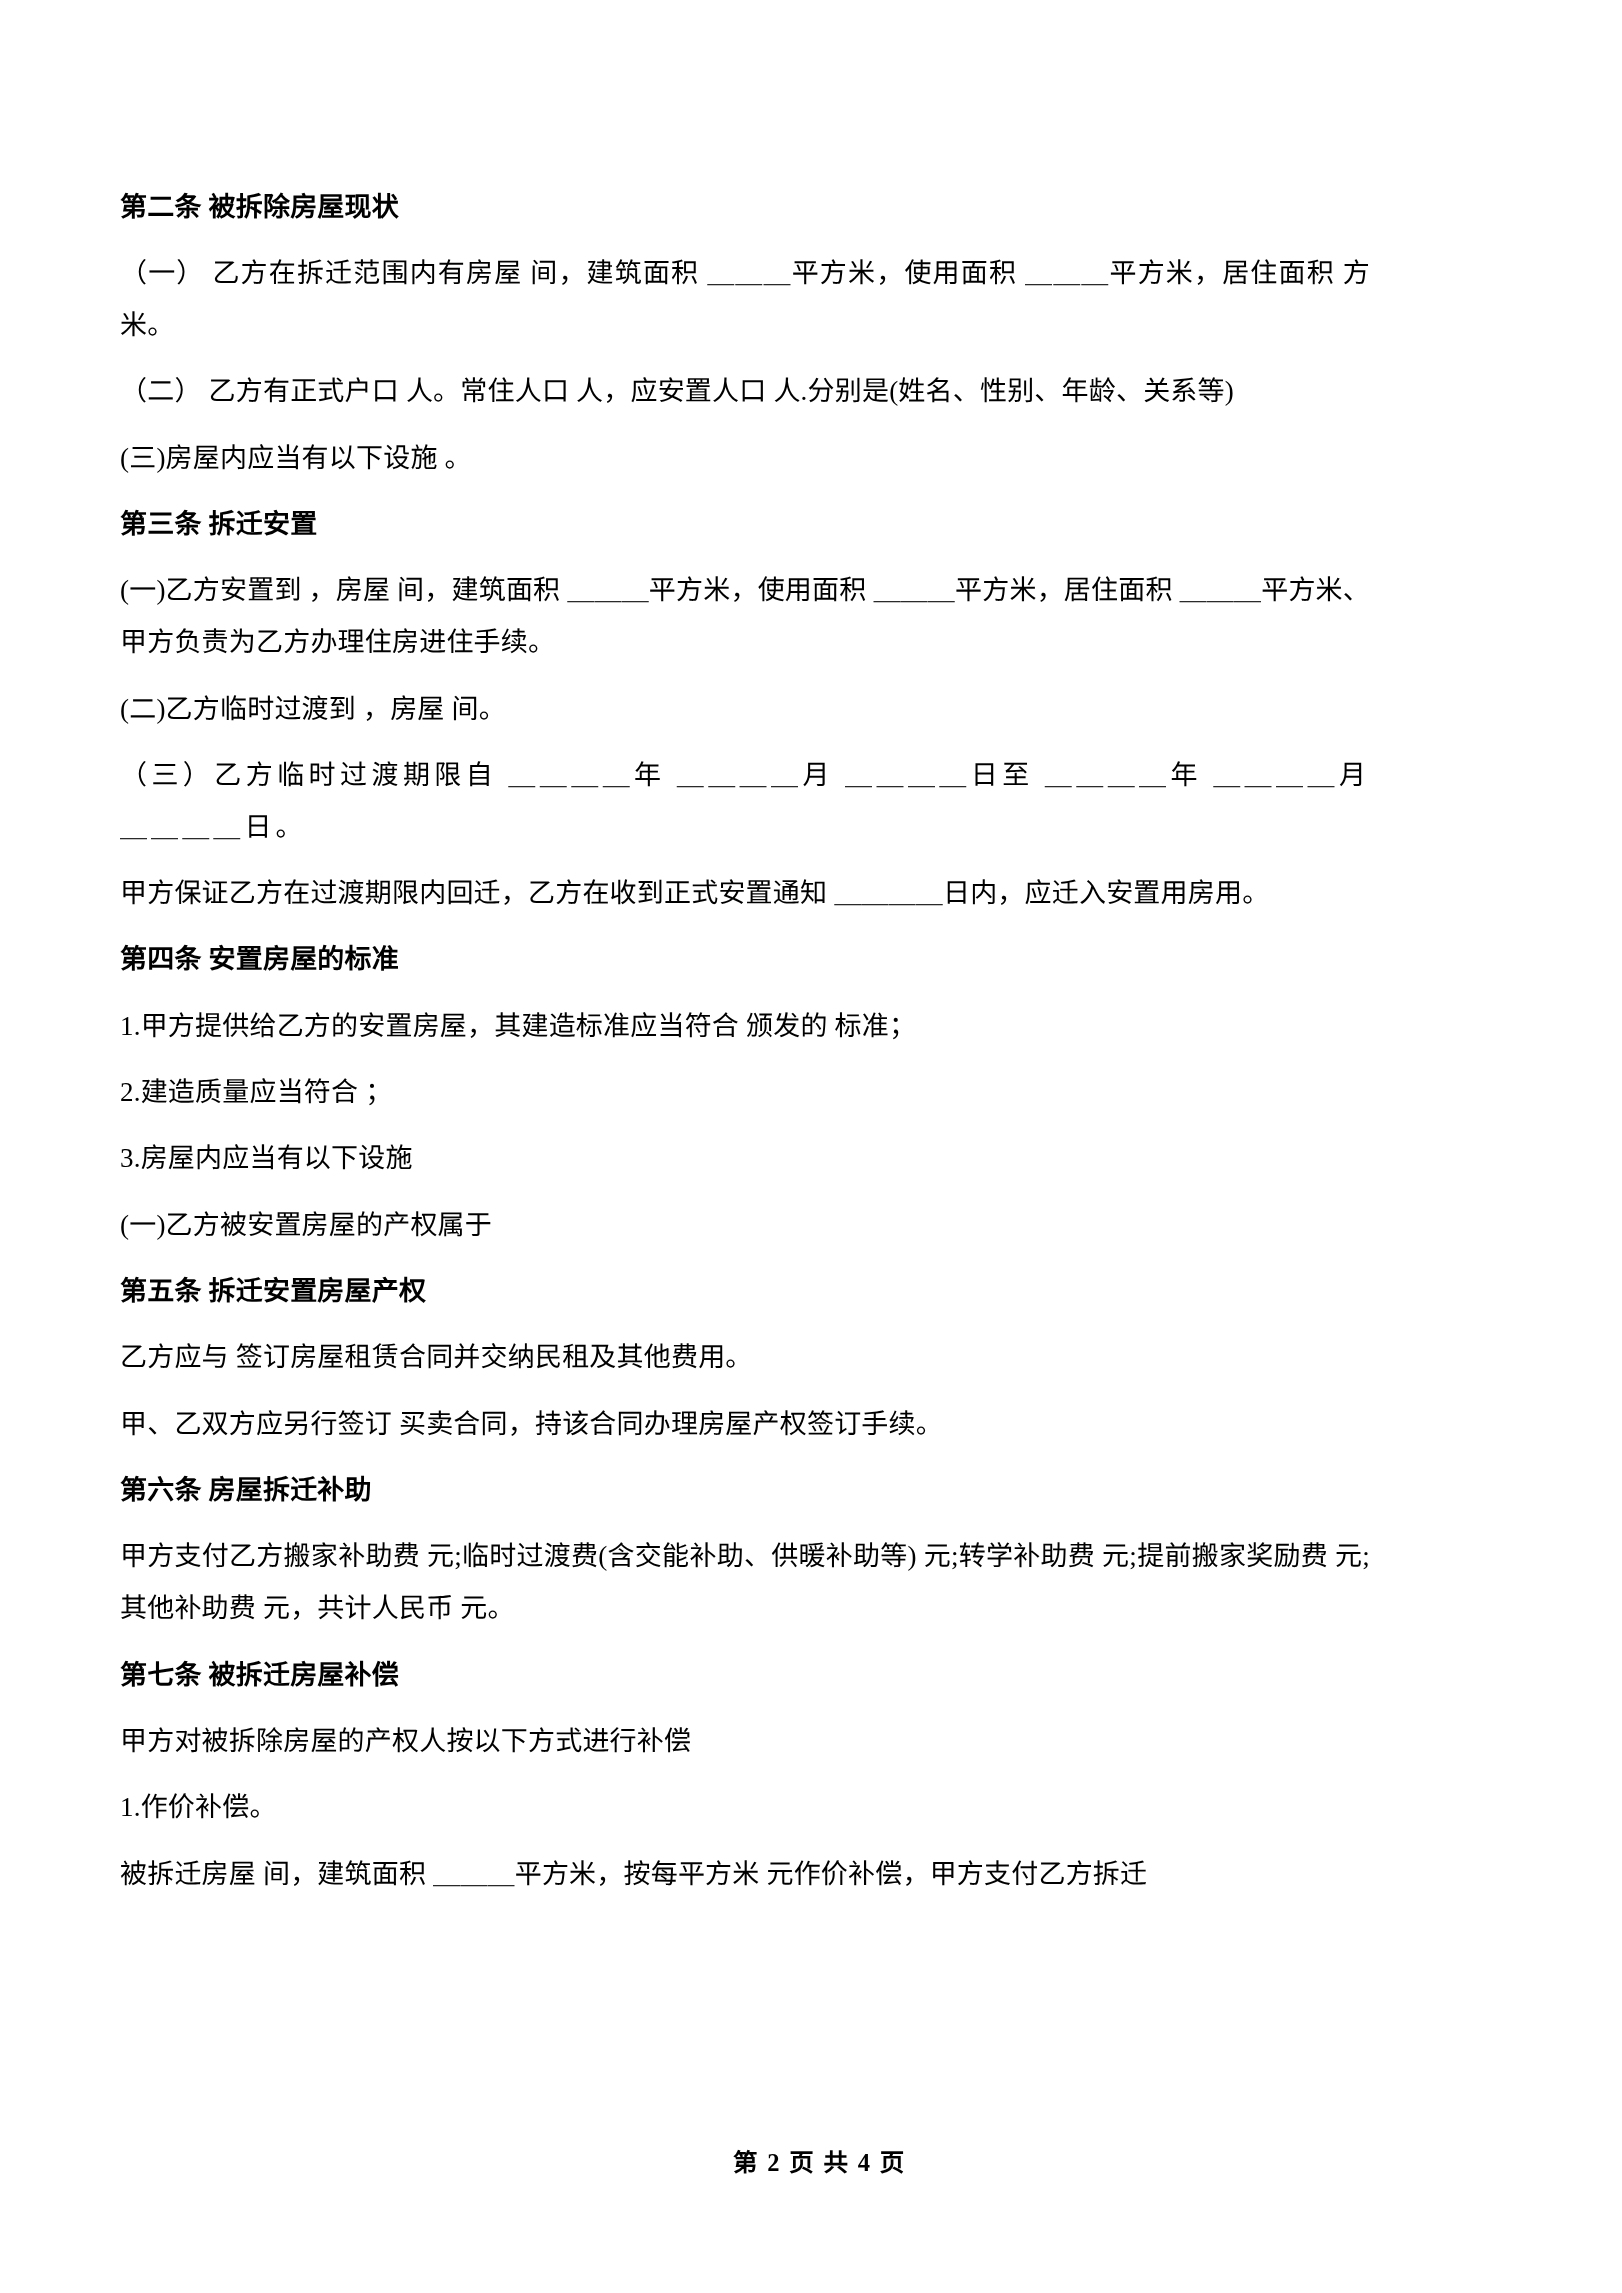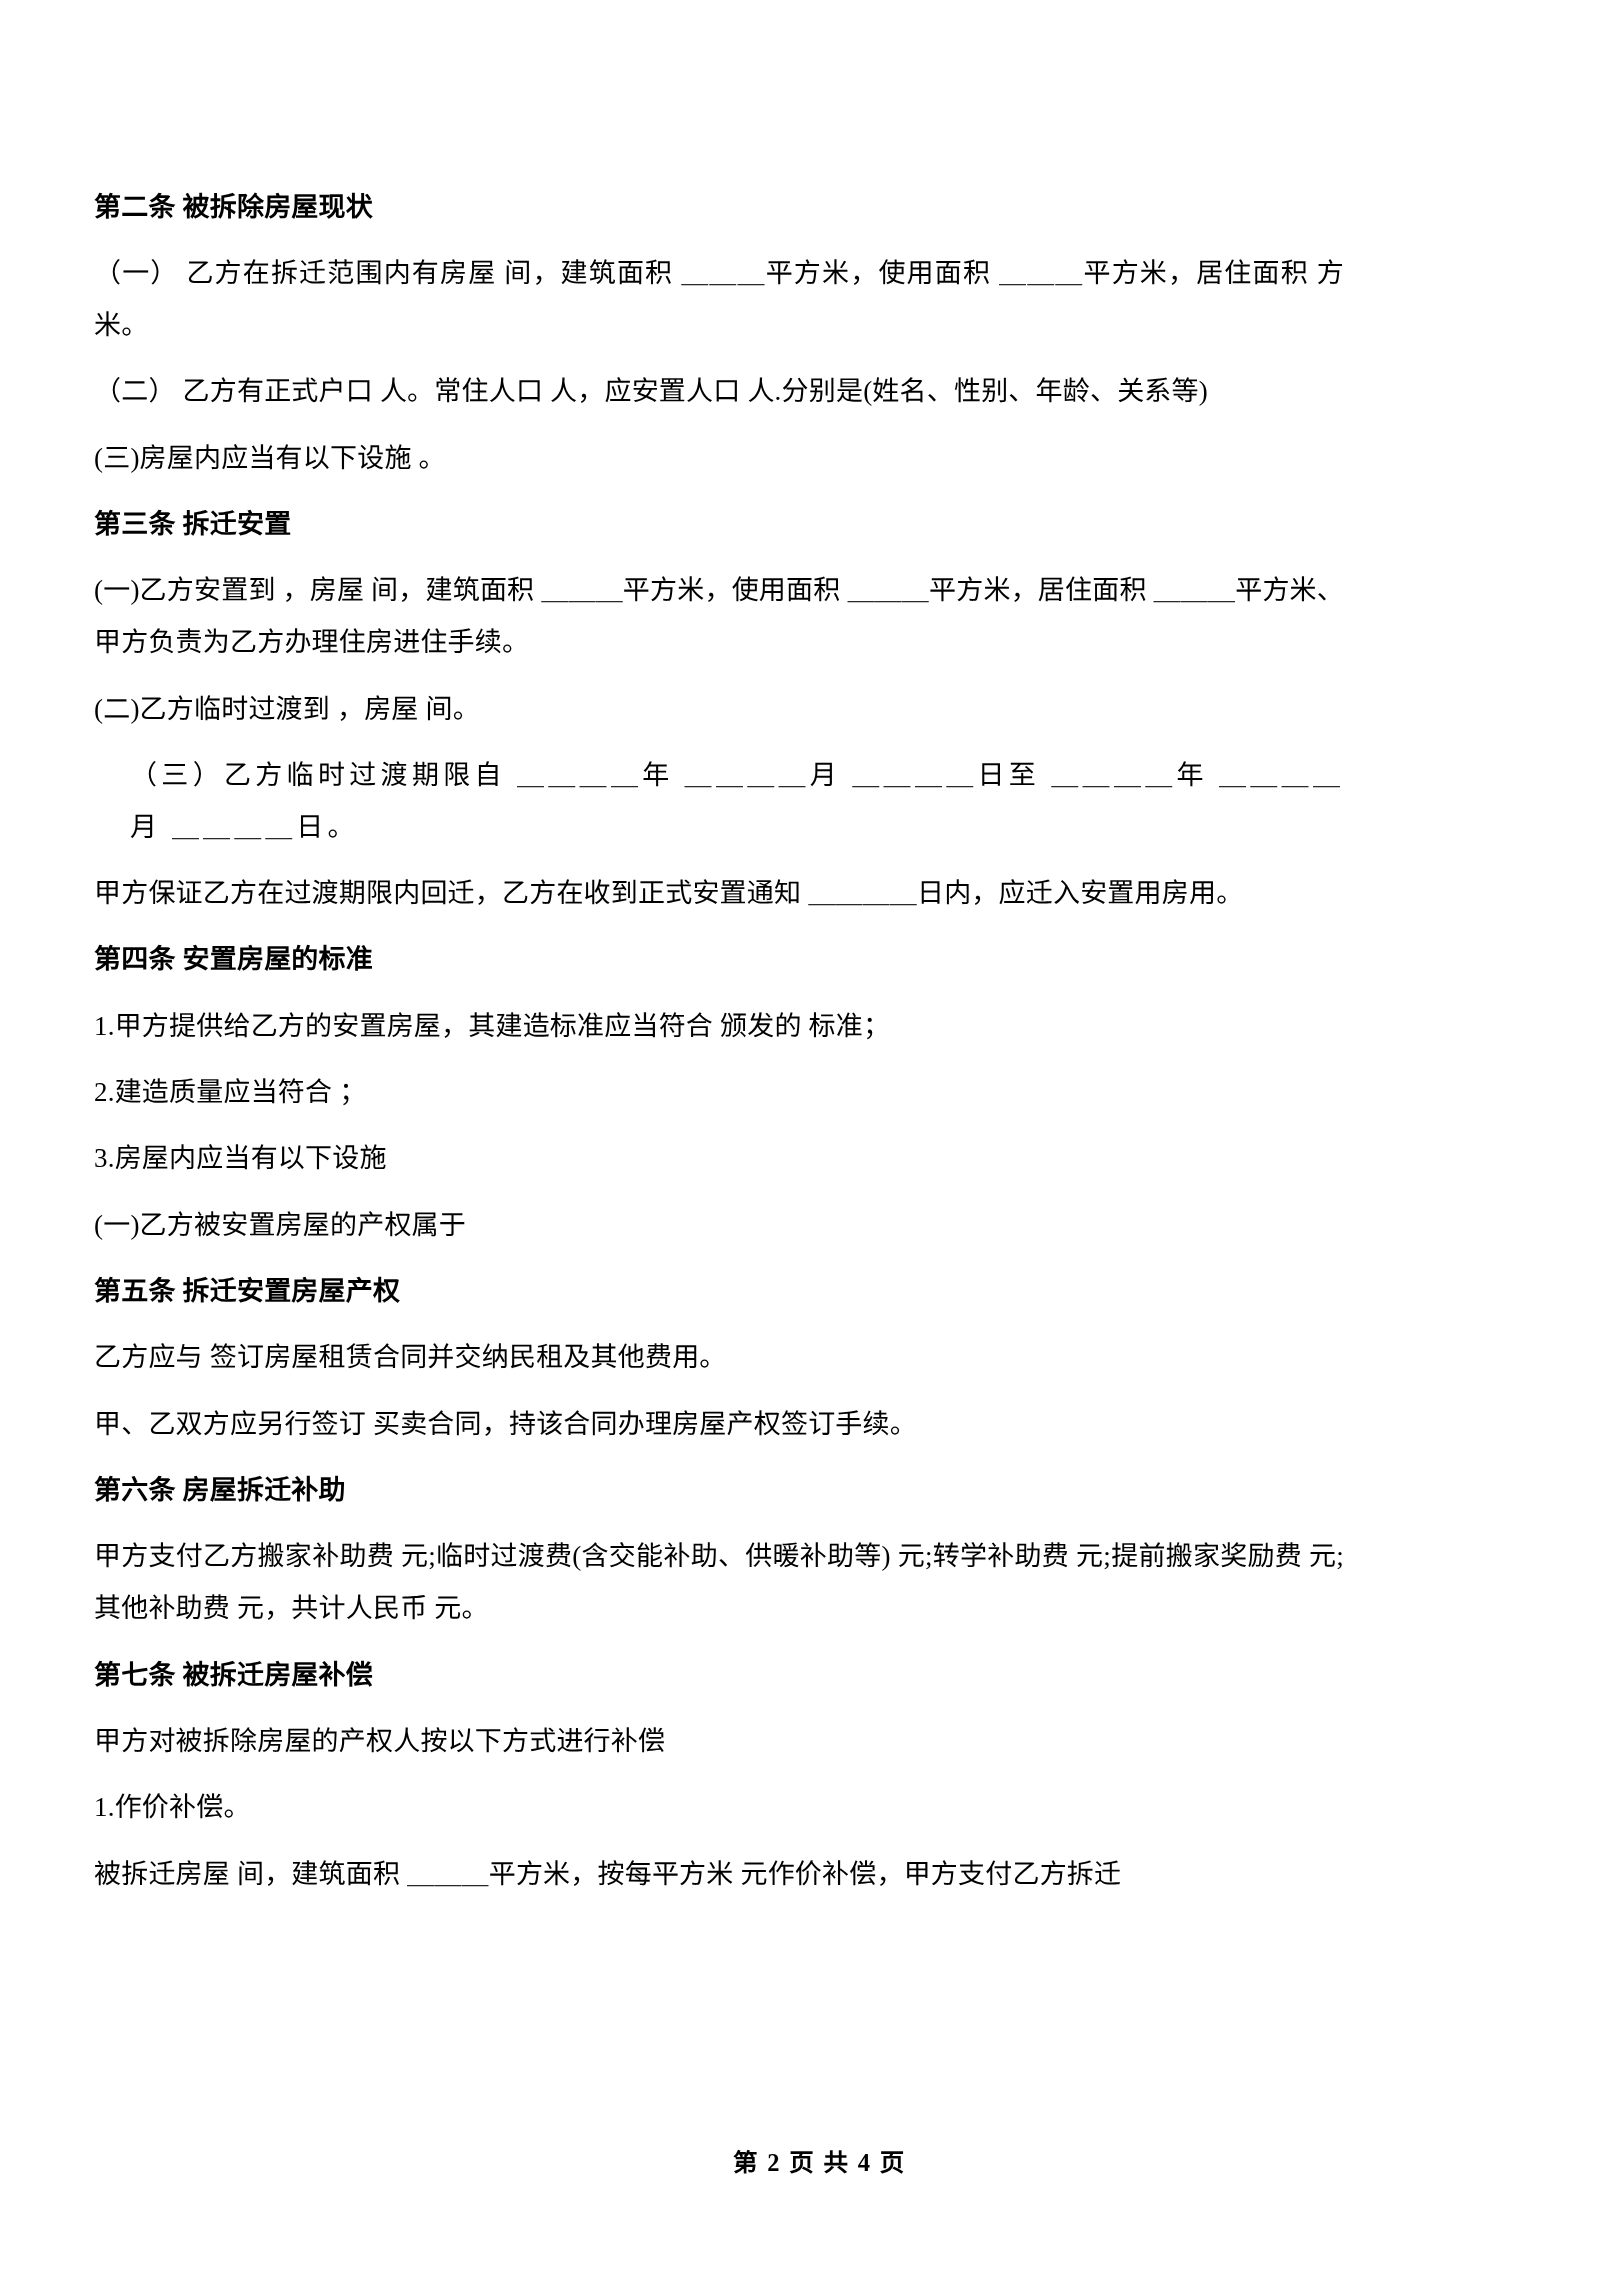--- a/index.html
+++ b/index.html
@@ -11,40 +11,39 @@
     font-family: "Liberation Serif", "DejaVu Serif", serif;
     color: #000000;
   }
   .page {
     position: relative;
     width: 1623px;
     height: 2294px;
     margin: 0 auto;
     background: #ffffff;
     box-sizing: border-box;
-    padding: 182px 186px 0 94px;
+    padding: 182px 186px 0 120px;
   }
   .doc-body {
     width: 1250px;
   }
   .para {
     font-size: 27px;
     line-height: 1.92;
     margin: 0 0 14.5px 0;
     text-align: justify;
     text-justify: inter-ideograph;
     letter-spacing: 0.2px;
     word-break: break-all;
   }
   .para.heading {
     font-weight: bold;
   }
   .para.spread {
     letter-spacing: 4.1px;
-    margin-left: 36px;
   }
   .footer {
     position: absolute;
     left: 16px;
     right: 0;
     bottom: 116px;
     text-align: center;
     font-size: 24.5px;
     font-weight: bold;
     letter-spacing: 1.8px;

